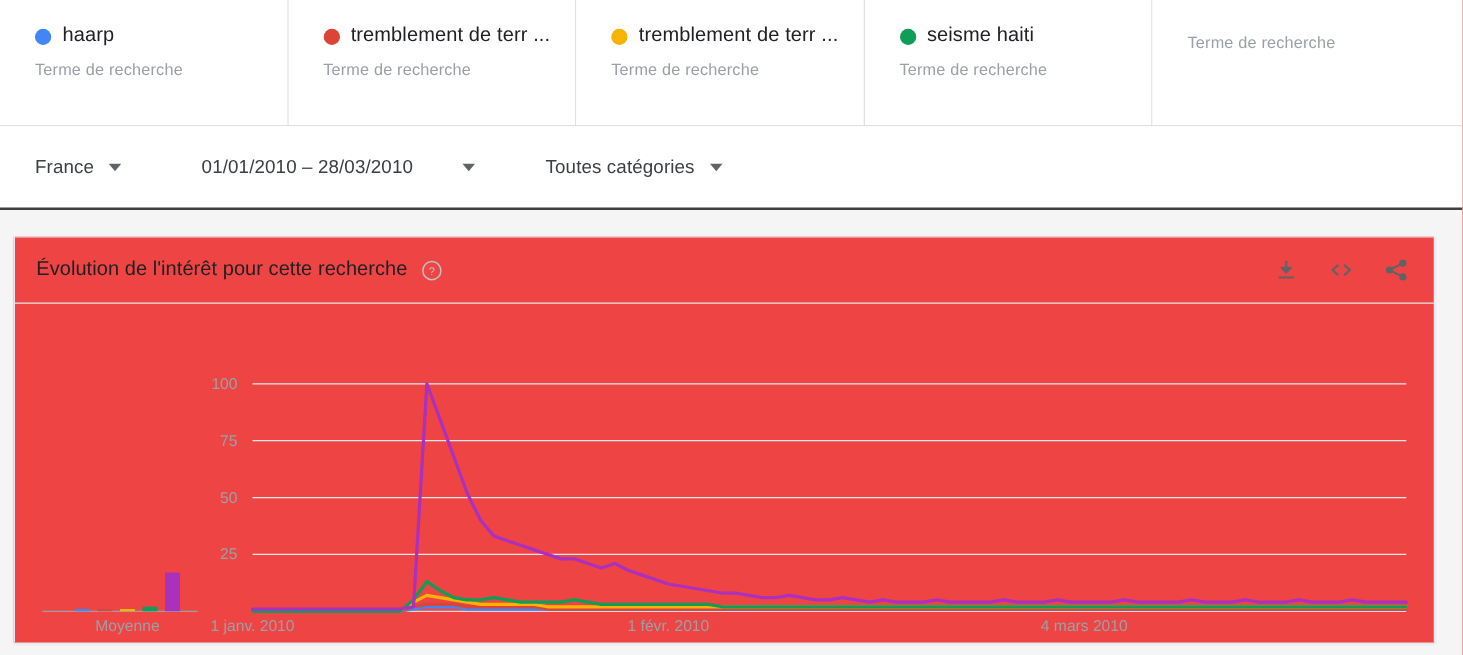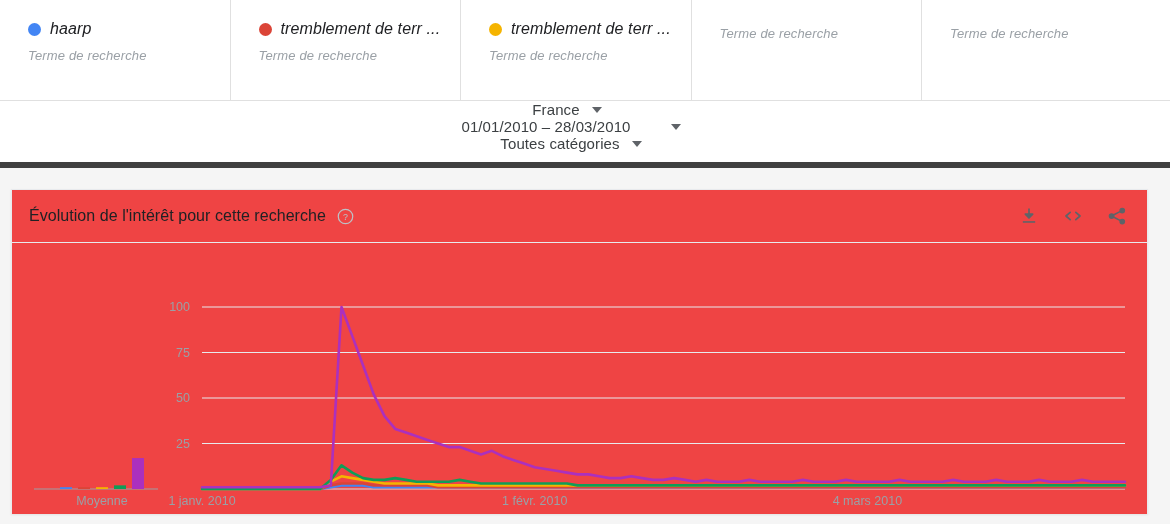--- a/index.html
+++ b/index.html
@@ -24,21 +24,20 @@
     box-sizing: border-box;
   }
   .term-card {
     flex: 0 0 230.5px;
     width: 230.5px;
     box-sizing: border-box;
     border-right: 1px solid #e0e0e0;
     padding: 18px 0 0 28px;
     background: #fff;
     position: relative;
-    font-style: italic;
   }
   .term-card:last-child {
     border-right: none;
   }
   .term-head {
     display: flex;
     align-items: center;
     gap: 9px;
     height: 22px;
   }
@@ -62,24 +61,23 @@
     margin-top: 8px;
     letter-spacing: 0.15px;
   }
 
   
   .filter-bar {
     display: flex;
     align-items: center;
     height: 67px;
     background: #ffffff;
-    border-bottom: 6px solid #404040;
+    border-bottom: 2px solid #404040;
     box-sizing: border-box;
     padding-left: 28px;
-    flex-direction: column;
   }
   .filter {
     display: flex;
     align-items: center;
     gap: 12px;
     margin-right: 56px;
     cursor: pointer;
   }
   .filter-text {
     font-size: 15px;
@@ -165,20 +163,24 @@
     <div class="term-sub">Terme de recherche</div>
   </div>
   <div class="term-card">
     <div class="term-head">
       <span class="dot" style="background:#F5B400"></span>
       <span class="term-label">tremblement de terr ...</span>
     </div>
     <div class="term-sub">Terme de recherche</div>
   </div>
   <div class="term-card">
+    <div class="term-head">
+      <span class="dot" style="background:#0F9D58"></span>
+      <span class="term-label">seisme haiti</span>
+    </div>
     <div class="term-sub">Terme de recherche</div>
   </div>
   <div class="term-card">
     <div class="term-sub">Terme de recherche</div>
   </div>
 </div>
 
 <div class="filter-bar">
   <div class="filter" style="margin-right:64px;">
     <span class="filter-text">France</span>

